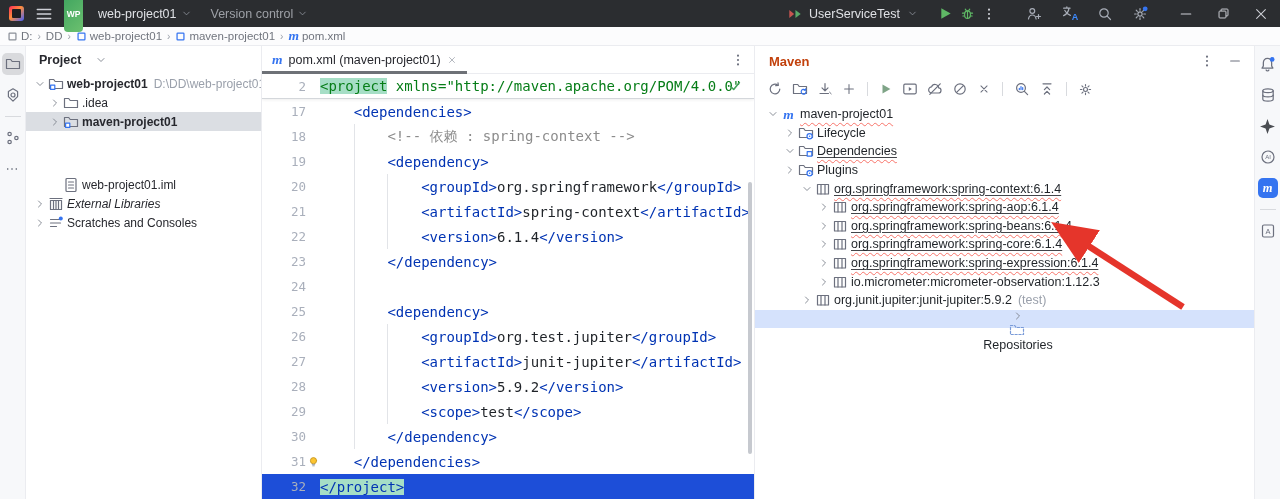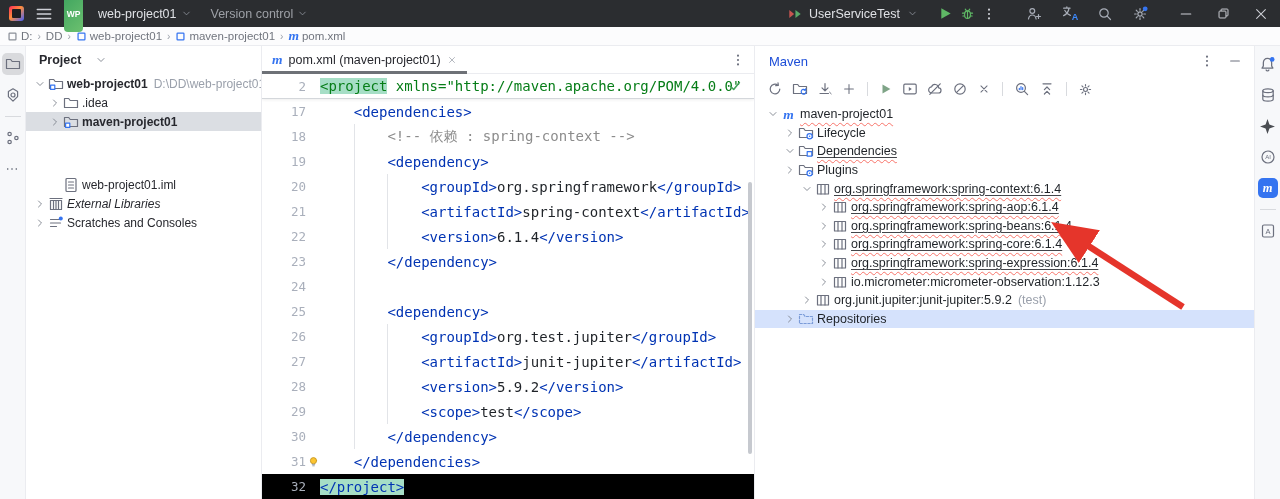--- a/index.html
+++ b/index.html
@@ -48,35 +48,35 @@
 
   
   .editor{flex:1;display:flex;flex-direction:column;background:#fff;min-width:0;position:relative}
   .tabbar{height:28px;border-bottom:1px solid #ebecf0;display:flex;align-items:center;position:relative;flex:none}
   .tab{height:100%;display:flex;align-items:center;gap:6px;padding:0 10px 0 10px;position:relative;font-size:12.5px;color:#27282e}
   .tab::after{content:"";position:absolute;left:0;right:0;bottom:-1px;height:3px;background:#6e7177}
   .ed-kebab{margin-left:auto;margin-right:9px}
   .ed-body{flex:1;position:relative;font-family:"DejaVu Sans Mono",monospace;font-size:14px;overflow:hidden}
   .ln{height:25px;display:flex;align-items:center;position:relative;white-space:pre;z-index:2}
   .ln.sticky{border-bottom:1px solid #d4d7db;box-shadow:0 1px 3px rgba(0,0,0,.07);background:#fff;z-index:3}
-  .ln.cur{background:#000000}
+  .ln.cur{background:#1d4ed8}
   .num{width:44px;flex:none;text-align:right;color:#a9afbb;font-size:12.5px}
   .fold{width:14px;flex:none;display:flex;justify-content:center;align-items:center}
   .code{margin:0}
   .t{color:#0033b3}.x{color:#1f2328}.c{color:#8c8c8c}.g{color:#067d17}
   .hlg{color:#067d17;background:#a6dec6}
   .hln{color:#0033b3;background:#a6dec6}
   .echeck{position:absolute;right:12px;top:5px}
   .guide{position:absolute;width:1px;background:#e2e4e8;z-index:1}
   .ed-scroll{position:absolute;right:2px;top:108px;width:4px;height:272px;background:#c6c9cf;border-radius:2px;z-index:4}
 
   
   .maven{width:500px;border-left:1px solid #ebecf0;background:#fff;display:flex;flex-direction:column;font-size:12.5px;flex:none;position:relative}
   .mv-head{height:30px;display:flex;align-items:center;padding:0 12px 0 14px}
-  .mv-title{font-weight:400;font-size:13px;color:#1d4ed8}
+  .mv-title{font-weight:700;font-size:13px;color:#c2410c}
   .mv-actions{margin-left:auto;display:flex;gap:14px;align-items:center}
   .mv-toolbar{height:26px;display:flex;align-items:center;gap:9px;padding-left:12px}
   .mv-toolbar .sep{width:1px;height:14px;background:#d8dade;margin:0 2px}
   .mv-tree{flex:1;padding-top:3px}
   .mv-row{height:18.6px;display:flex;align-items:center;white-space:nowrap;color:#1f2328}
   .mv-row.selected{background:#d5e2fc}
   .wv{text-decoration:underline wavy #f8746a;text-decoration-thickness:1px;text-underline-offset:3.5px}
   .ul{text-decoration:underline solid #43454a;text-decoration-thickness:1px;text-underline-offset:2px}
   .mglyph{color:#3574f0;font-style:italic;font-weight:700;font-family:"Liberation Serif",serif;font-size:13.5px;line-height:1}
 
@@ -720,21 +720,21 @@
             <span class="ic">
               <svg width="16" height="16" viewBox="0 0 16 16" fill="none" stroke="#6c707e" stroke-width="1.2" stroke-linecap="round" stroke-linejoin="round">
                 <rect x="2.5" y="3.5" width="11" height="9.5"></rect>
                 <path d="M6 3.5v9.5M10 3.5v9.5"></path>
               </svg>
             </span>
           </span>
           <span><span>org.junit.jupiter:junit-jupiter:5.9.2</span></span>
           <span class="sfx">(test)</span>
         </div>
-        <div class="mv-row selected" style="padding-left: 27px;">
+        <div class="mv-row selected" style="padding-left: 27px; flex-direction: column;">
           <span class="chev-sp">
             <span class="ic">
               <svg width="12" height="12" viewBox="0 0 16 16" fill="none" stroke="#7d828c" stroke-width="1.2" stroke-linecap="round" stroke-linejoin="round">
                 <path d="M6 4l4 4-4 4"></path>
               </svg>
             </span>
           </span>
           <span class="ric">
             <span class="ic">
               <svg width="16" height="16" viewBox="0 0 16 16" fill="none" stroke="#6c707e" stroke-width="1.2" stroke-linecap="round" stroke-linejoin="round">

